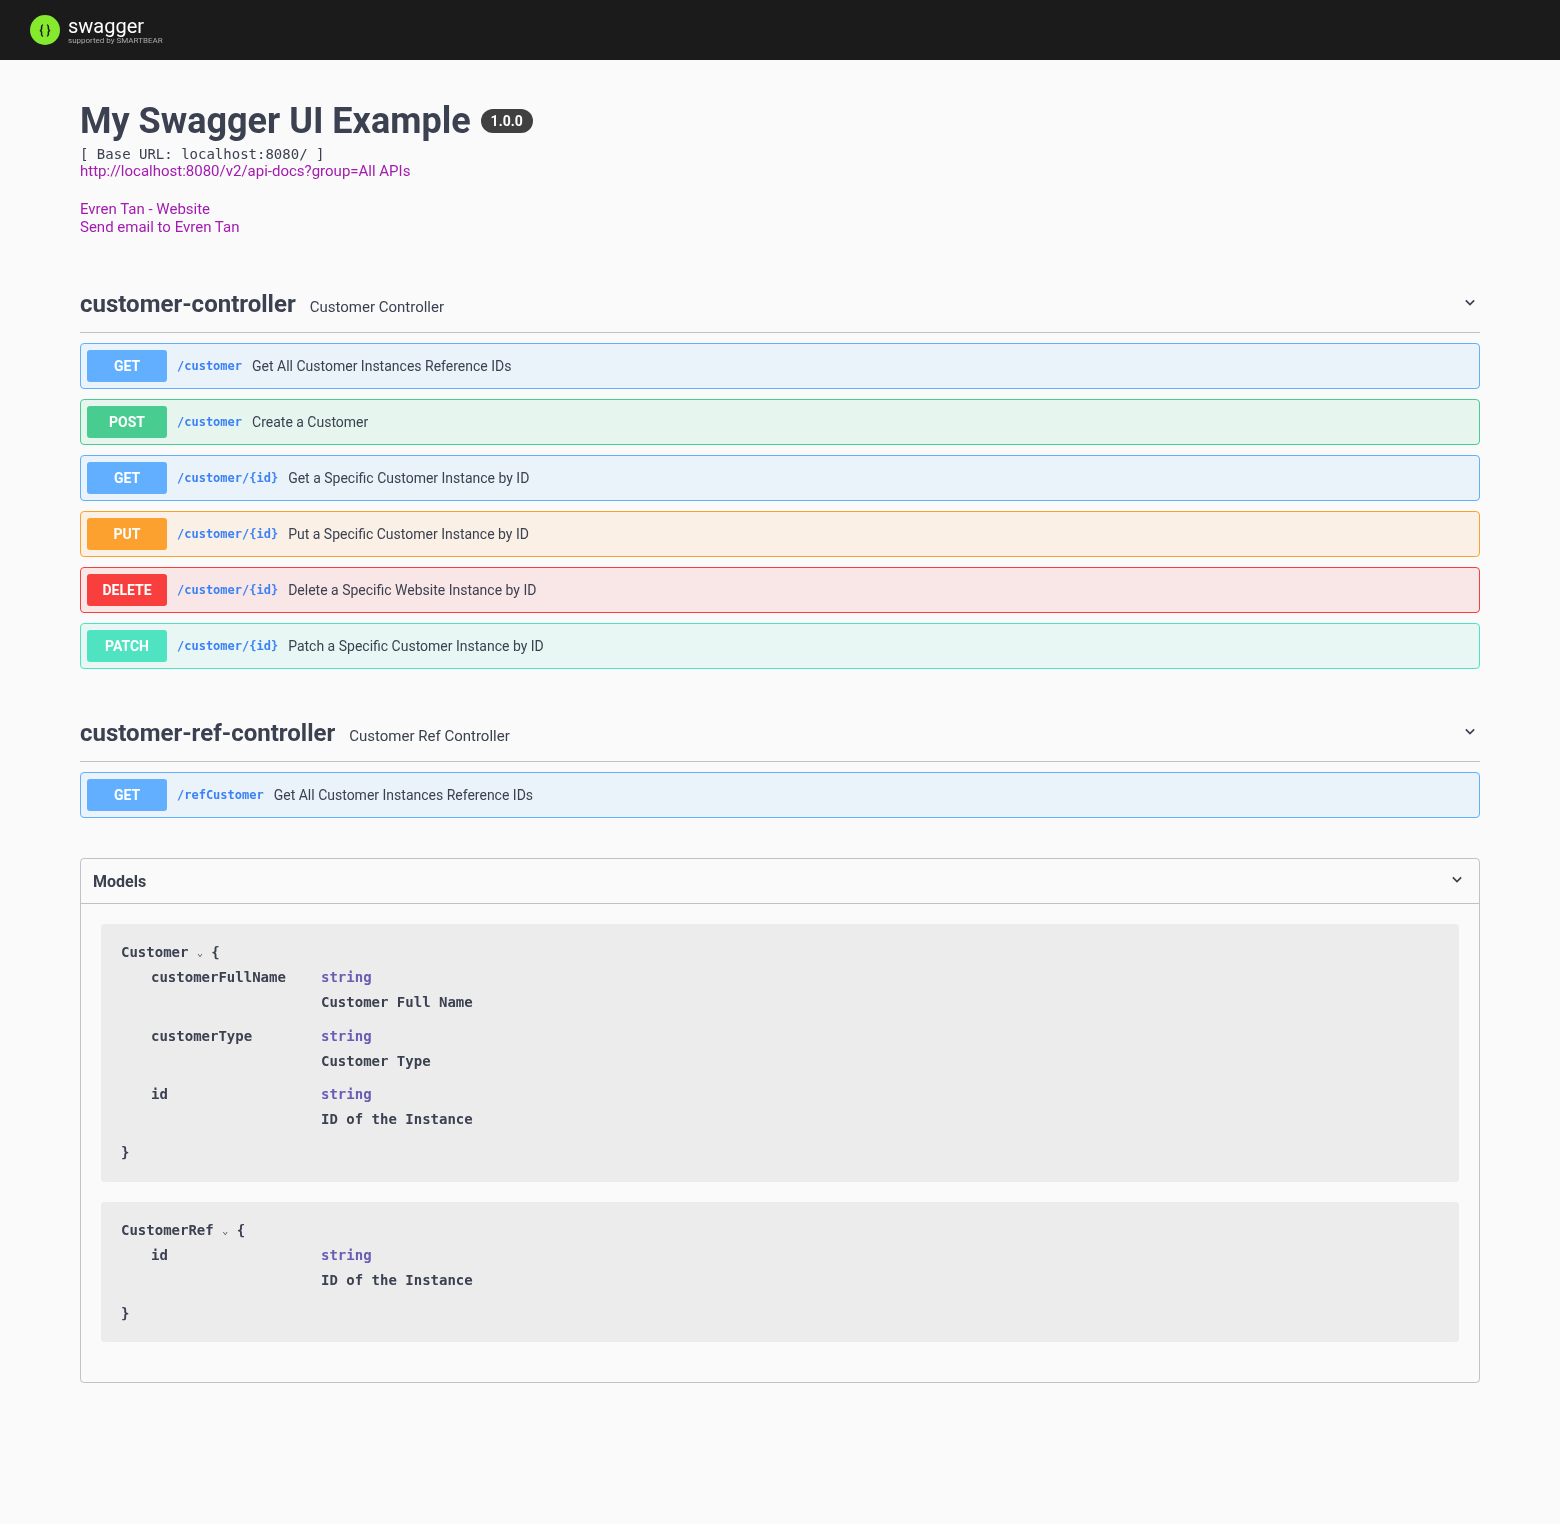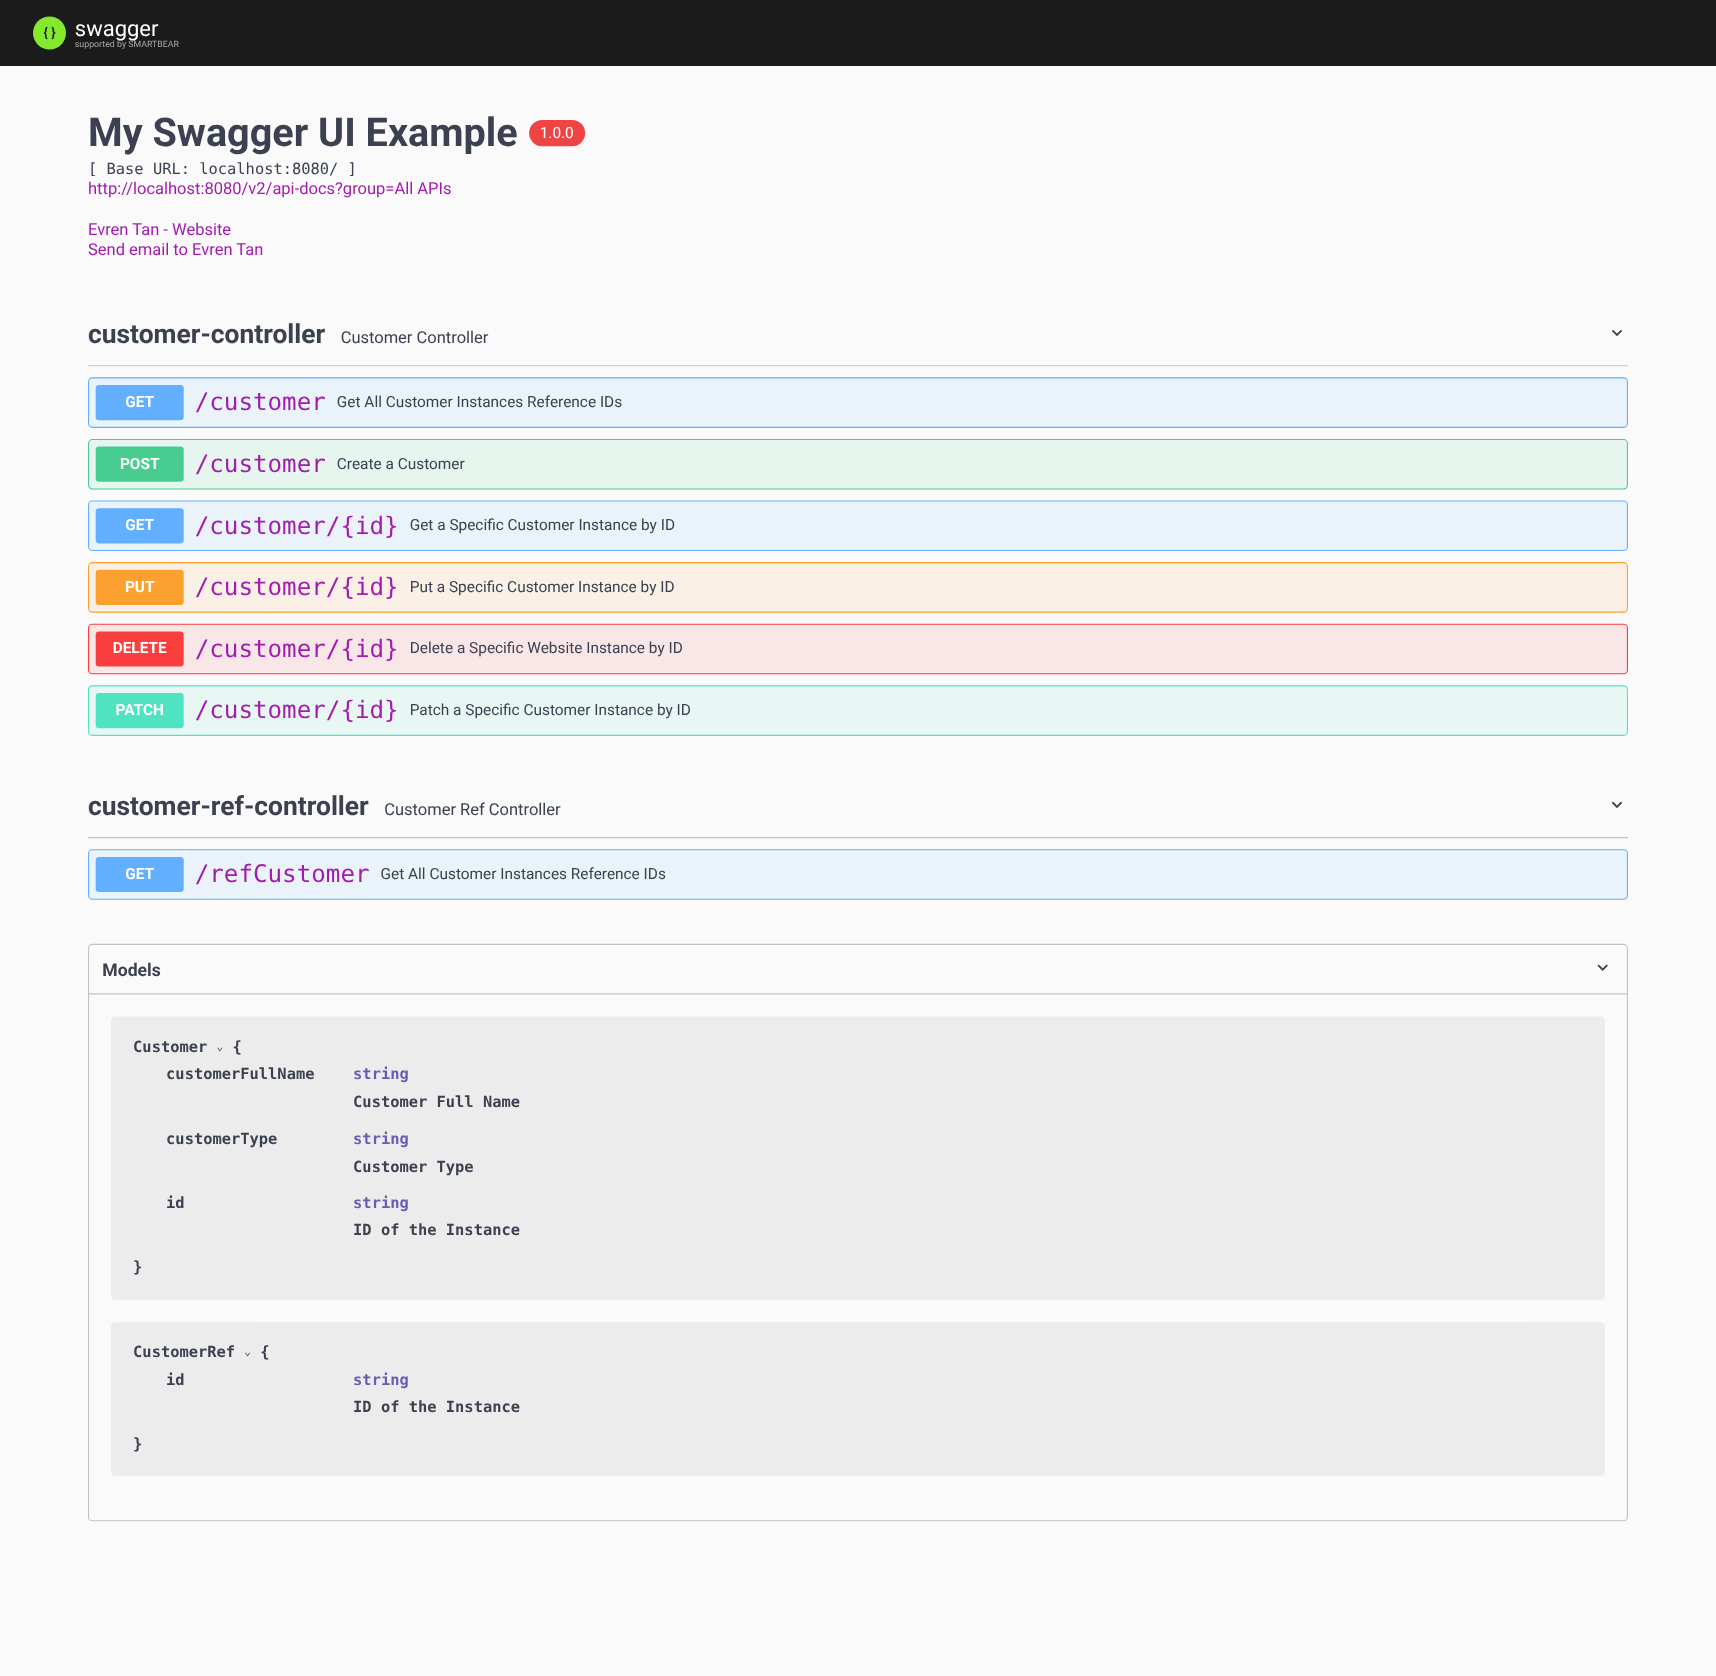--- a/index.html
+++ b/index.html
@@ -10,21 +10,21 @@
 .logo-text { display: flex; flex-direction: column; color: #fff; }
 .logo-main { font-size: 20px; font-weight: 400; line-height: 1; }
 .logo-sub { font-size: 8px; color: #aaa; text-align: right; }
 .def-wrap { display: flex; align-items: center; gap: 12px; }
 .def-label { color: #fff; font-weight: 700; font-size: 16px; }
 .def-select { background: #f7f7f7; border: 2px solid #85ea2d; border-radius: 4px; padding: 6px 40px 6px 12px; font-size: 16px; font-weight: 700; color: #3b4151; appearance: none; width: 380px; position: relative; }
 .select-wrap { position: relative; }
 .select-arrow { position: absolute; right: 12px; top: 50%; transform: translateY(-50%); pointer-events: none; }
 .container { max-width: 1460px; margin: 0 auto; padding: 40px 30px; }
 .info-title { font-size: 36px; font-weight: 700; display: flex; align-items: center; gap: 10px; }
-.version-badge { background: #ef4444; color: #fff; font-size: 14px; font-weight: 400; padding: 4px 10px; border-radius: 14px; }
+.version-badge { background: #404040; color: #fff; font-size: 14px; font-weight: 700; padding: 4px 10px; border-radius: 14px; }
 .base-url { font-family: Monaco, Consolas, monospace; font-size: 14px; color: #3b4151; margin-top: 4px; }
 .info-link { color: #a21caf; text-decoration: none; font-size: 15px; display: block; }
 .info-links-block { margin-top: 20px; margin-bottom: 40px; }
 .tag-section { margin-bottom: 36px; }
 .tag-header { display: flex; align-items: center; justify-content: space-between; padding: 14px 0; border-bottom: 1px solid rgba(59,65,81,.3); cursor: pointer; }
 .tag-left { display: flex; align-items: baseline; gap: 14px; }
 .tag-name { font-size: 24px; font-weight: 700; }
 .tag-desc { font-size: 15px; color: #3b4151; }
 .chevron { width: 20px; height: 20px; }
 .op { border-radius: 4px; margin-top: 10px; display: flex; align-items: center; padding: 6px; cursor: pointer; }
@@ -32,21 +32,21 @@
 .op-post { background: rgba(73,204,144,.1); border: 1px solid #49cc90; }
 .op-put { background: rgba(252,161,48,.1); border: 1px solid #fca130; }
 .op-delete { background: rgba(249,62,62,.1); border: 1px solid #f93e3e; }
 .op-patch { background: rgba(80,227,194,.1); border: 1px solid #50e3c2; }
 .method { color: #fff; font-weight: 700; font-size: 14px; padding: 8px 0; width: 80px; text-align: center; border-radius: 3px; margin-right: 10px; }
 .m-get { background: #61affe; }
 .m-post { background: #49cc90; }
 .m-put { background: #fca130; }
 .m-delete { background: #f93e3e; }
 .m-patch { background: #50e3c2; }
-.op-path { font-family: Monaco, Consolas, monospace; font-weight: 400; font-size: 22px; color: #a21caf; margin-right: 10px; }
+.op-path { font-family: Monaco, Consolas, monospace; font-weight: 700; font-size: 12px; color: #3b82f6; margin-right: 10px; }
 .op-summary { font-size: 14px; color: #3b4151; }
 .models-section { margin-top: 40px; border: 1px solid rgba(59,65,81,.3); border-radius: 4px; }
 .models-header { display: flex; justify-content: space-between; align-items: center; padding: 10px 12px; cursor: pointer; border-bottom: 1px solid rgba(59,65,81,.3); }
 .models-title { font-weight: 700; font-size: 16px; }
 .models-body { padding: 20px; }
 .model-box { background: #ececec; border-radius: 4px; padding: 16px 20px; margin-bottom: 20px; font-family: Monaco, Consolas, monospace; font-size: 14px; line-height: 1.8; }
 .model-name { font-weight: 700; }
 .model-toggle { font-size: 10px; vertical-align: middle; }
 .model-brace { font-weight: 700; }
 .model-prop-row { display: flex; margin-left: 30px; }

